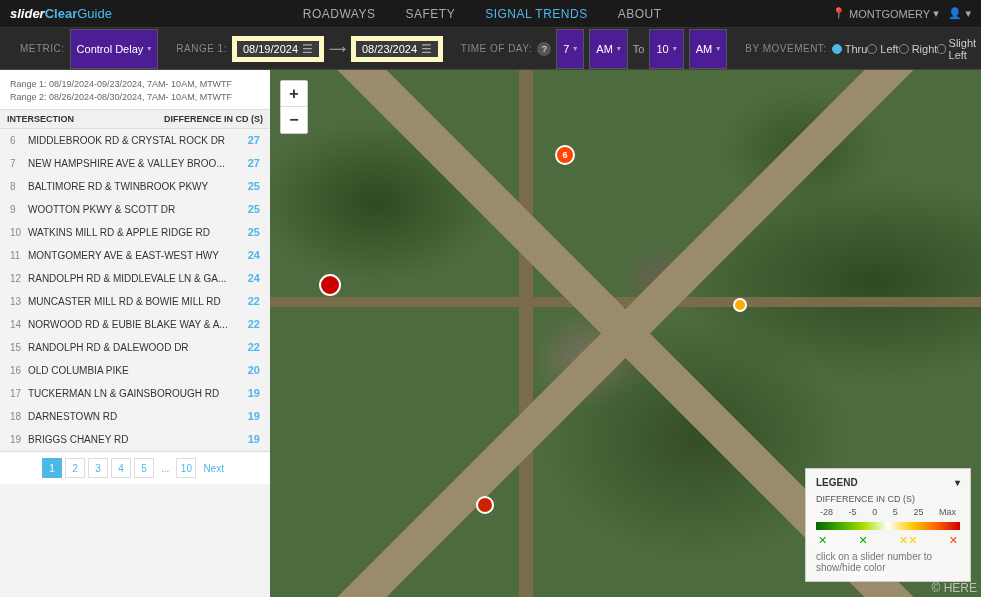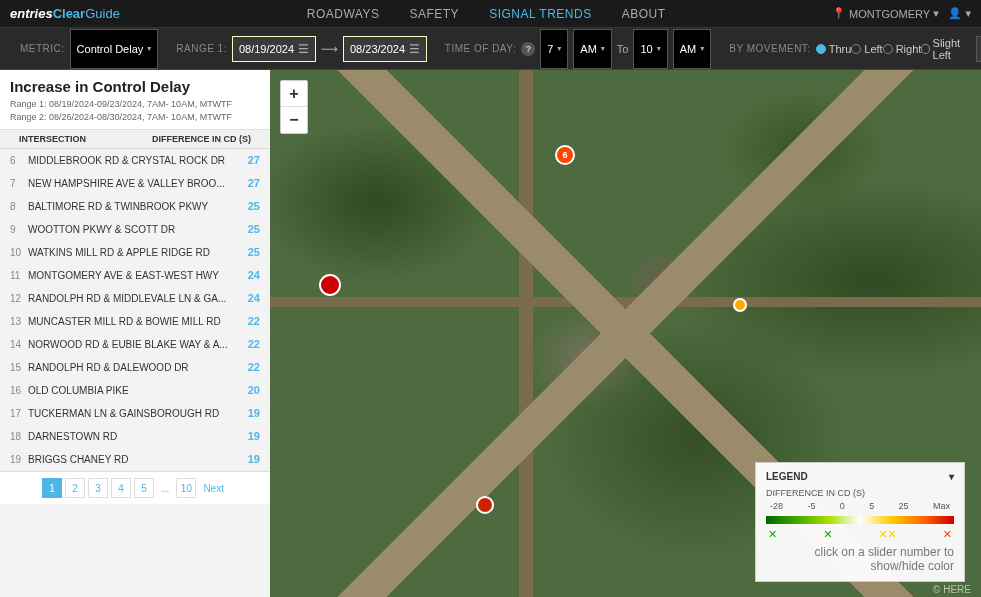--- a/index.html
+++ b/index.html
@@ -73,36 +73,36 @@
     }
     .toolbar-label {
       color: #888;
       font-size: 10px;
       text-transform: uppercase;
       letter-spacing: 0.5px;
       white-space: nowrap;
       padding-left: 8px;
     }
     .toolbar-select {
-      background: #000000;
+      background: #4c1d95;
       border: 1px solid #555;
       color: #fff;
       font-size: 11px;
       padding: 3px 6px;
       cursor: pointer;
       height: 40px;
       display: flex;
       align-items: center;
       gap: 4px;
       white-space: nowrap;
     }
     .arrow-icon { color: #aaa; font-size: 8px; }
     .toolbar-input {
       background: #3a3a3a;
-      border: 1px solid #fef9c3;
+      border: 5px solid #fef9c3;
       color: #fff;
       font-size: 11px;
       padding: 3px 6px;
       height: 26px;
       display: flex;
       align-items: center;
       gap: 4px;
     }
     .date-arrow { color: #aaa; font-size: 12px; }
     .question-mark {
@@ -170,21 +170,21 @@
       margin-bottom: 3px;
     }
     .panel-subtitle {
       font-size: 9px;
       color: #666;
       line-height: 1.4;
     }
     .table-header {
       display: flex;
       justify-content: space-between;
-      padding: 4px 19px;
+      padding: 4px 7px;
       background: #f0f0f0;
       border-bottom: 1px solid #ddd;
       font-size: 9px;
       color: #333;
       font-weight: bold;
       text-transform: uppercase;
     }
     .table-header-right {
       text-align: right;
     }
@@ -302,27 +302,27 @@
       font-weight: bold;
       color: #fff;
       cursor: pointer;
       transform: translate(-50%, -50%);
     }
 
     
     .legend-panel {
       position: absolute;
       bottom: 15px;
-      right: 16px;
+      right: 10px;
       background: rgba(255,255,255,0.95);
       border: 1px solid #ccc;
       padding: 8px 10px;
       font-size: 10px;
       z-index: 20;
-      width: 210px;
+      width: 166px;
     }
     .legend-header {
       display: flex;
       justify-content: space-between;
       align-items: center;
       margin-bottom: 6px;
       font-size: 10px;
       font-weight: bold;
       color: #333;
     }
@@ -347,23 +347,23 @@
       margin-bottom: 4px;
     }
     .legend-x {
       font-size: 11px;
       cursor: pointer;
     }
     .legend-x.green { color: #00aa00; }
     .legend-x.yellow { color: #ffcc00; }
     .legend-x.red { color: #ff4400; }
     .legend-hint {
-      font-size: 12px;
+      font-size: 10px;
       color: #777;
-      text-align: right;
+      text-align: left;
     }
 
     
     .satellite-map {
       width: 100%;
       height: 100%;
       background-color: #4d6b3e;
       background-image:
         
         linear-gradient(135deg, transparent 48%, #9a8b6a 48%, #9a8b6a 52%, transparent 52%),
@@ -377,31 +377,31 @@
         radial-gradient(ellipse 150px 120px at 60% 70%, #344e26 0%, transparent 100%),
         
         radial-gradient(ellipse 60px 50px at 45% 55%, #7a7060 0%, transparent 100%),
         radial-gradient(ellipse 40px 35px at 55% 40%, #6a6050 0%, transparent 100%);
       position: relative;
     }
 
     .copyright-text {
       position: absolute;
       bottom: 2px;
-      right: 10px;
-      font-size: 10px;
+      right: 4px;
+      font-size: 12px;
       color: rgba(255,255,255,0.6);
     }
   </style>
 </head>
 <body>
 
 <div class="top-nav">
   <div class="logo">
-    <span class="logo-iteris">entries</span>
+    <span class="logo-iteris">slider</span>
     <span class="logo-clear">Clear</span>
     <span class="logo-guide">Guide</span>
   </div>
   <div class="nav-links">
     <span class="nav-link">ROADWAYS</span>
     <span class="nav-link">SAFETY</span>
     <span class="nav-link active">SIGNAL TRENDS</span>
     <span class="nav-link">ABOUT</span>
   </div>
   <div class="nav-right">
@@ -482,21 +482,20 @@
     <div style="background:#3a3a3a;border:1px solid #555;width:120px;height:26px;"></div>
 
   </div>
 
 </div>
 
 <div class="main-content">
 
   <div class="left-panel">
     <div class="panel-header">
-      <div class="panel-title">Increase in Control Delay</div>
       <div class="panel-subtitle">Range 1: 08/19/2024-09/23/2024, 7AM- 10AM, MTWTF</div>
       <div class="panel-subtitle">Range 2: 08/26/2024-08/30/2024, 7AM- 10AM, MTWTF</div>
     </div>
     <div class="table-header">
       <span>INTERSECTION</span>
       <span class="table-header-right">DIFFERENCE IN CD (S)</span>
     </div>
 
     <div id="table-rows">
         <div class="table-row">

